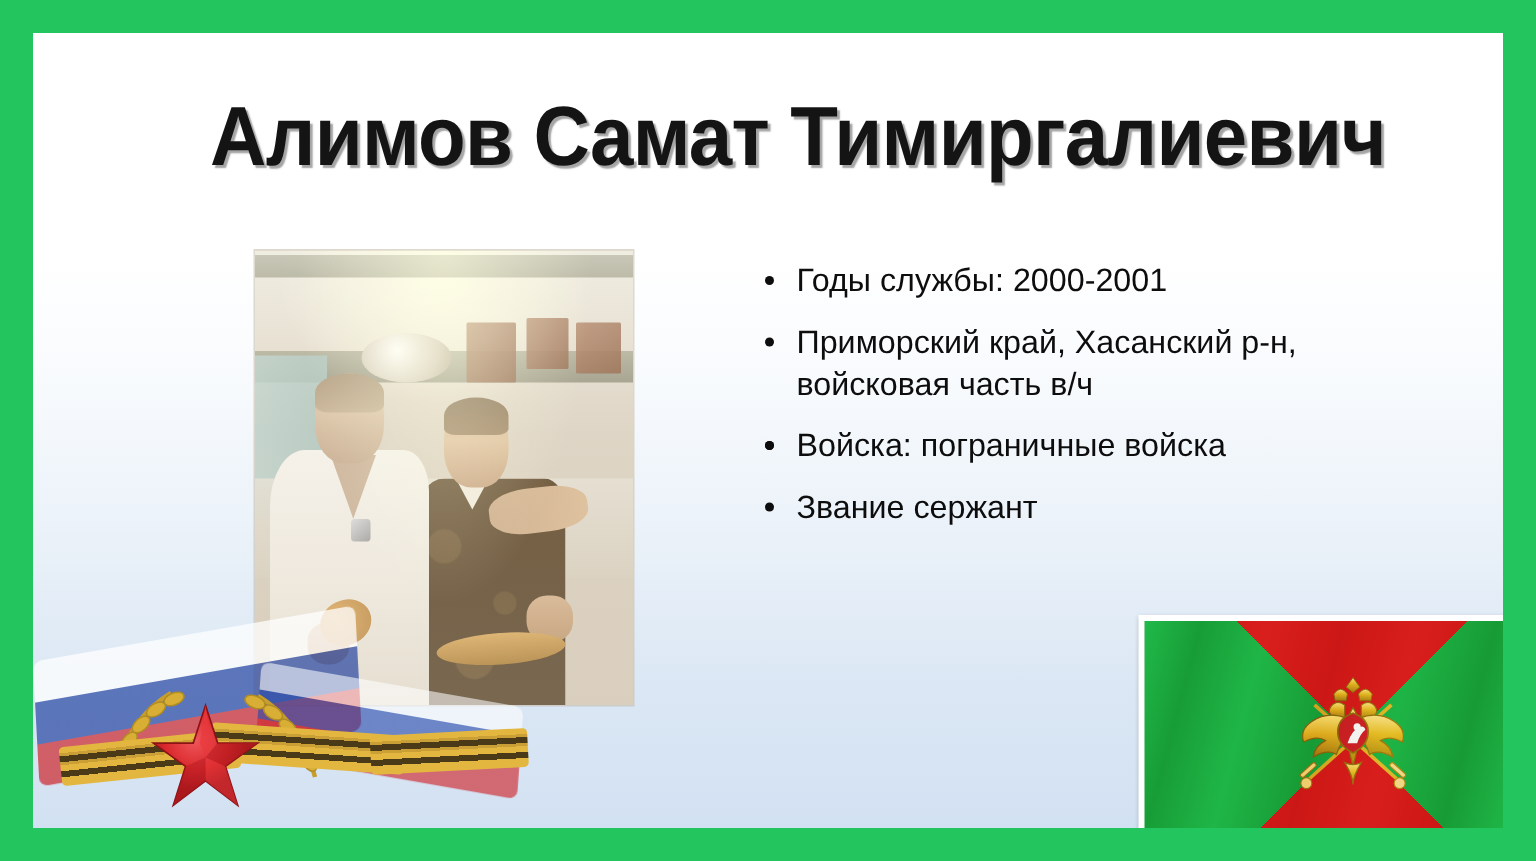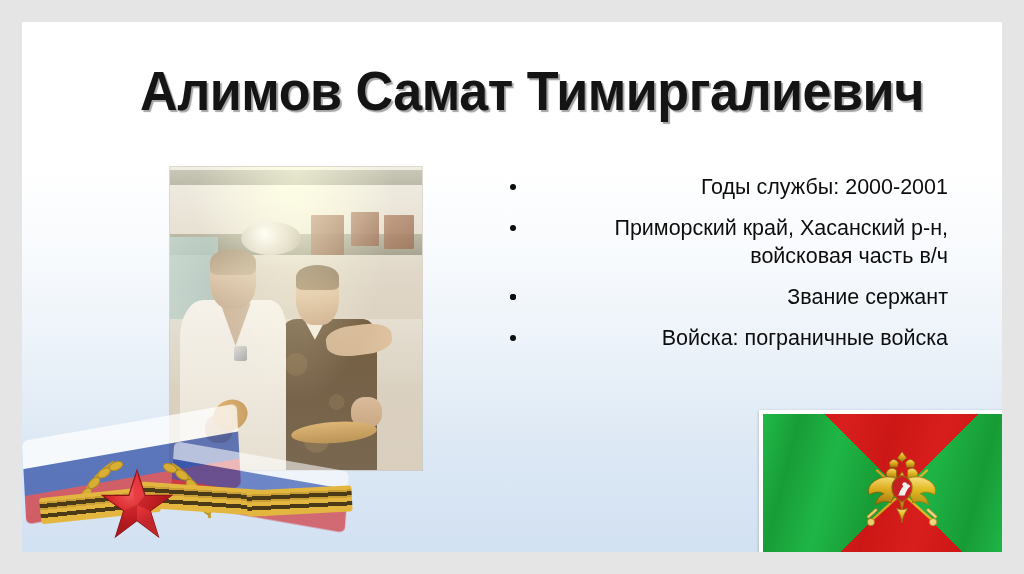--- a/index.html
+++ b/index.html
@@ -10,21 +10,21 @@
   }
   body {
     font-family: "Liberation Sans", sans-serif;
   }
 
   .slide {
     position: relative;
     width: 1024px;
     height: 574px;
     overflow: hidden;
-    background: #e5e5e5;
+    background: #22c55e;
   }
 
   
   .content-area {
     position: absolute;
     left: 22px;
     top: 22px;
     width: 980px;
     height: 530px;
     background: linear-gradient(to bottom,
@@ -56,21 +56,20 @@
 
   
   .bullets {
     position: absolute;
     left: 486px;
     top: 152px;
     width: 440px;
     list-style: none;
     margin: 0;
     padding: 0;
-    text-align: right;
   }
   .bullets li {
     position: relative;
     padding-left: 23px;
     margin-bottom: 13px;
     font-size: 21.5px;
     line-height: 1.30;
     color: #0d0d0d;
   }
   .bullets li .dot {
@@ -476,25 +475,25 @@
       </li>
       <li>
         <span class="dot"></span>
         <span>Приморский край, Хасанский р-н, войсковая часть в/ч</span>
       </li>
       <li>
         <span class="dot"></span>
       </li>
       <li>
         <span class="dot"></span>
-        <span>Звание сержант</span>
+        <span>Войска: пограничные войска</span>
       </li>
       <li>
         <span class="dot"></span>
-        <span>Войска: пограничные войска</span>
+        <span>Звание сержант</span>
       </li>
     </ul>
 
     <div class="decor">
       <div class="decor-tricolor"></div>
       <div class="decor-tricolor2"></div>
 
       <svg class="laurel" viewBox="0 0 160 96">
         <g fill="#d9ae35" stroke="#b08c22" stroke-width="1">
           <path d="M12 80 C18 58 30 38 50 26" fill="none" stroke="#c79d2c" stroke-width="3"></path>

